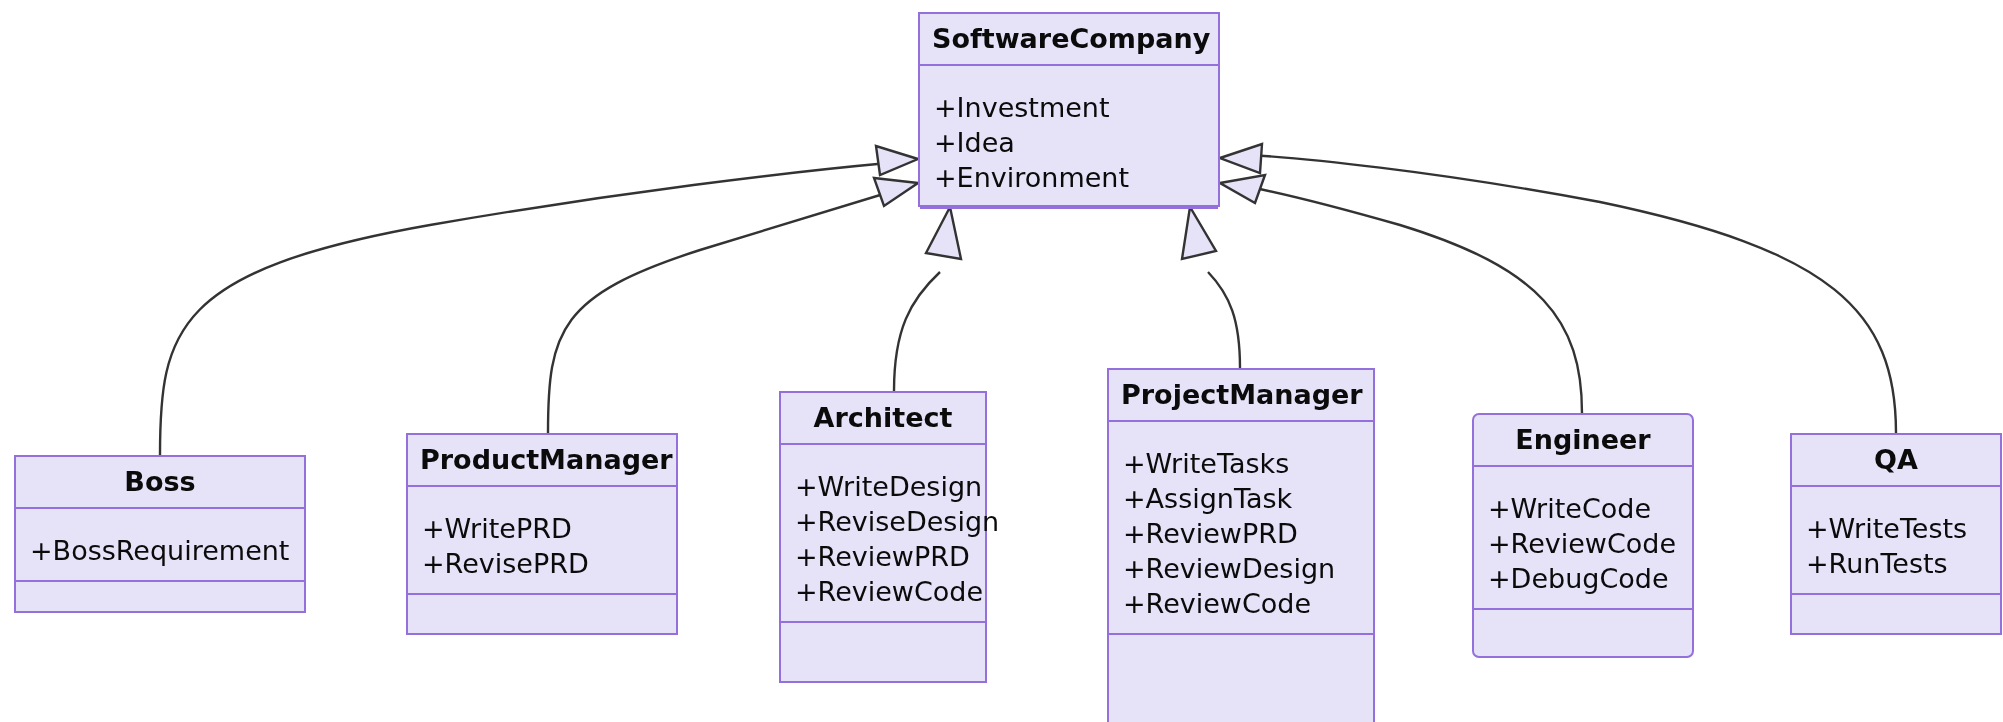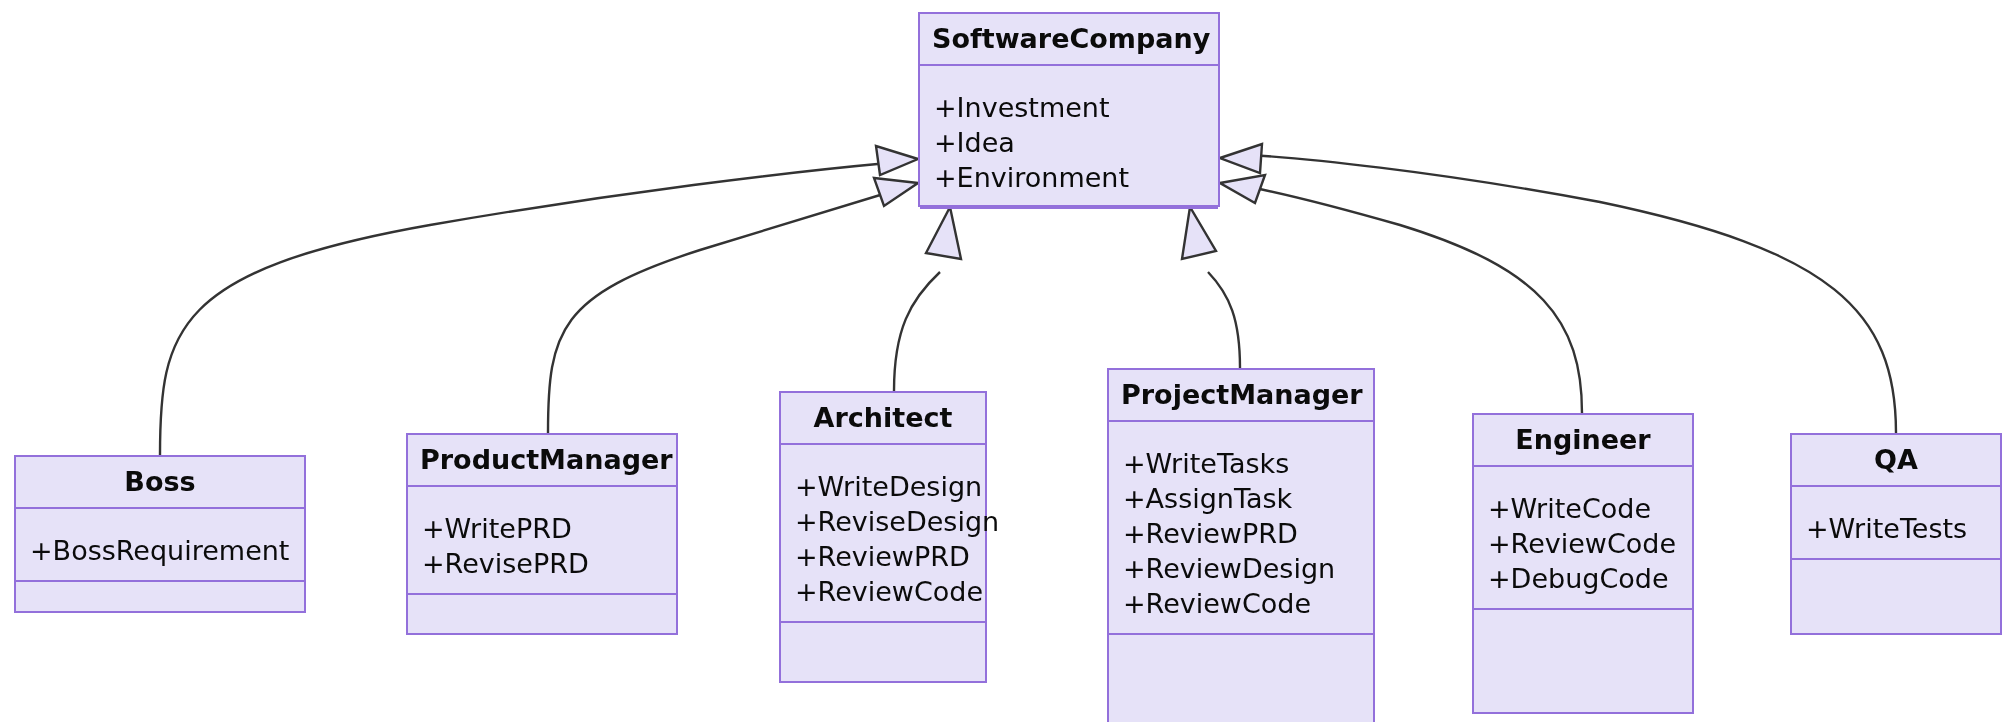--- a/index.html
+++ b/index.html
@@ -145,31 +145,32 @@
     <div class="class-attrs">
       <div class="attr-row">+WriteTasks</div>
       <div class="attr-row">+AssignTask</div>
       <div class="attr-row">+ReviewPRD</div>
       <div class="attr-row">+ReviewDesign</div>
       <div class="attr-row">+ReviewCode</div>
     </div>
     <div class="class-methods"></div>
   </div>
 
-  <div class="uml-class" style="left:1472px; top:413px; width:222px; height:301px;">
+  <div class="uml-class" style="left:1472px; top:413px; width:222px; height:245px;border-radius:7px;">
     <div class="class-title">Engineer</div>
     <div class="class-attrs">
       <div class="attr-row">+WriteCode</div>
       <div class="attr-row">+ReviewCode</div>
       <div class="attr-row">+DebugCode</div>
     </div>
     <div class="class-methods"></div>
   </div>
 
   <div class="uml-class" style="left:1790px; top:433px; width:212px; height:202px;justify-content:center;">
     <div class="class-title">QA</div>
     <div class="class-attrs">
       <div class="attr-row">+WriteTests</div>
+      <div class="attr-row">+RunTests</div>
     </div>
     <div class="class-methods"></div>
   </div>
 
 </div>
 
 </body></html>

